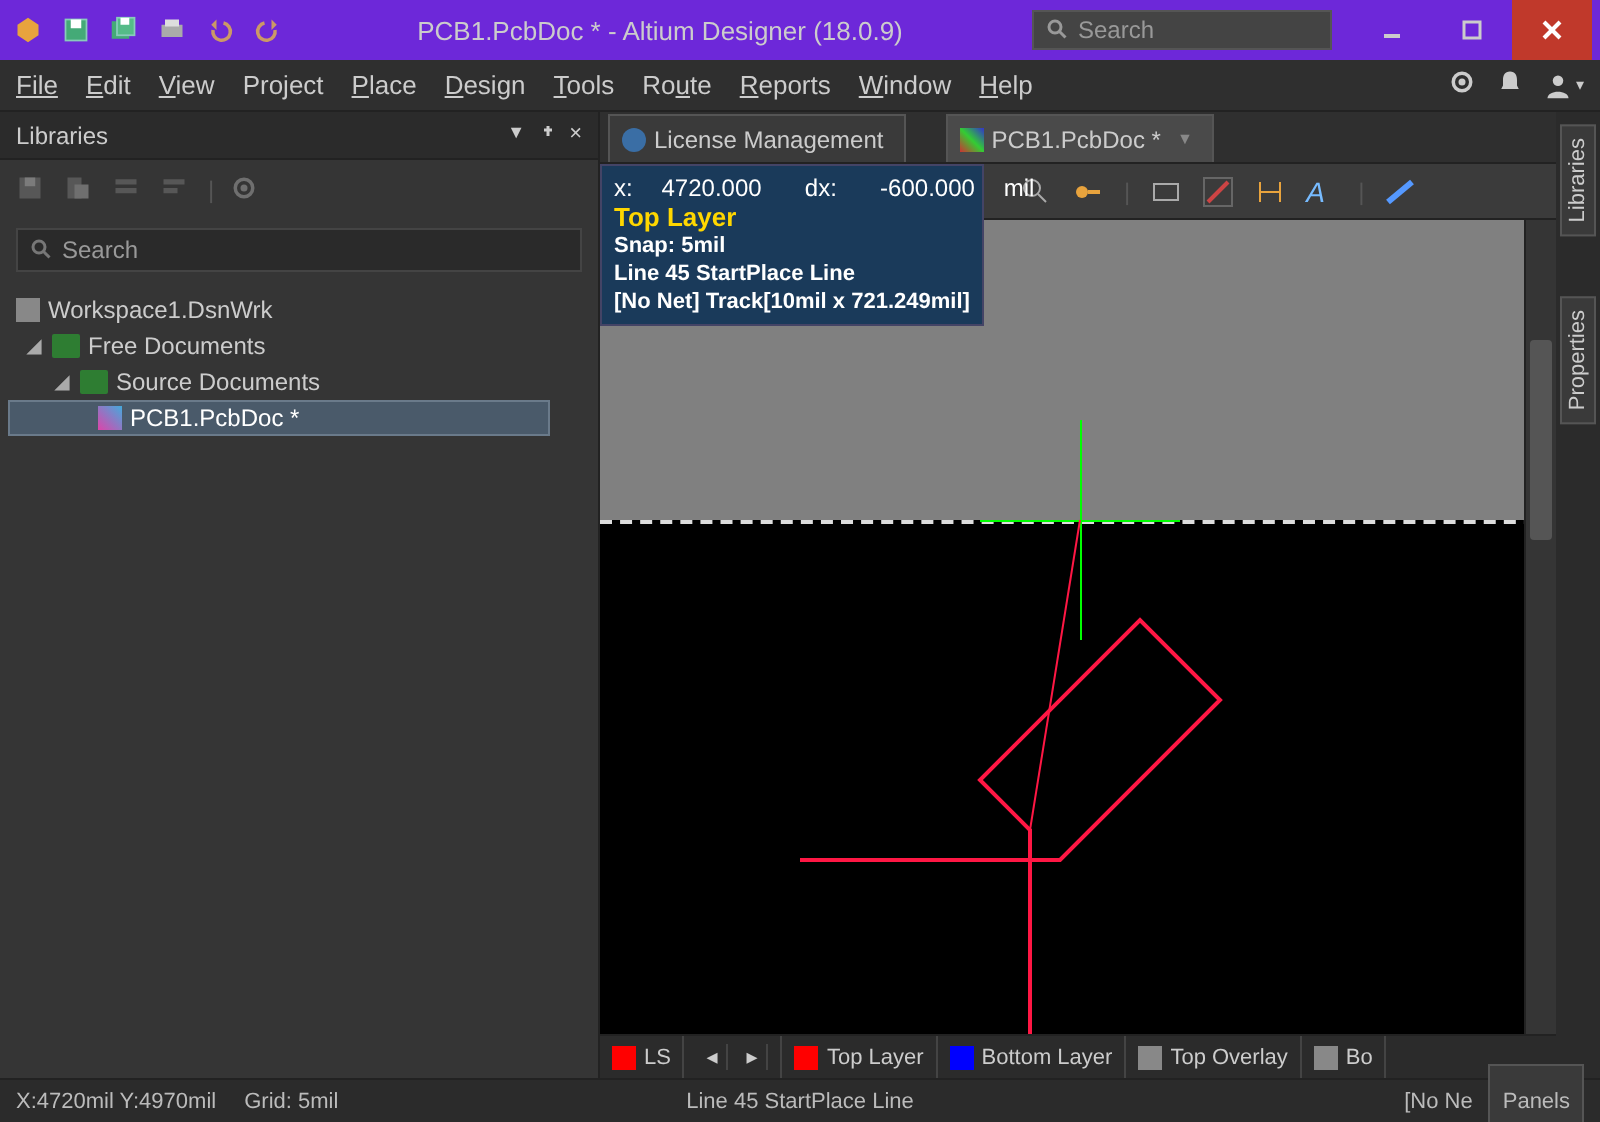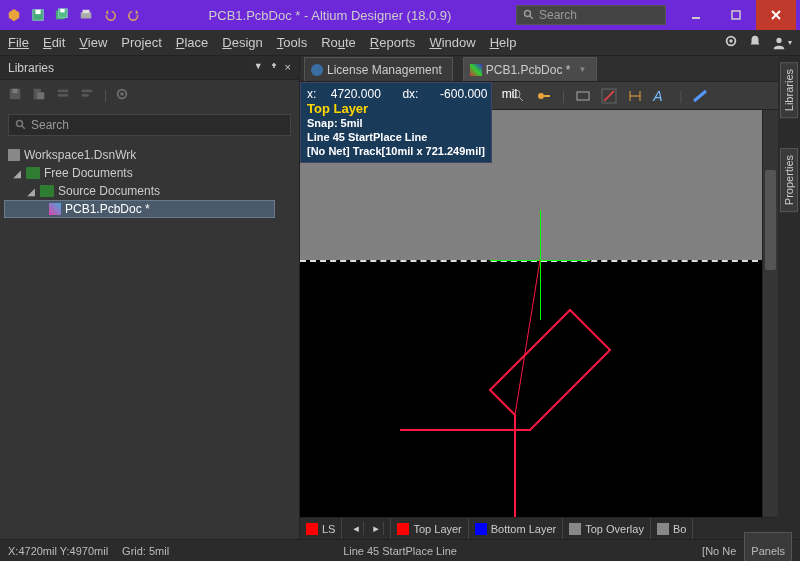--- a/index.html
+++ b/index.html
@@ -30,21 +30,21 @@
 .projects .tree { flex: 1; padding: 6px 4px; overflow: auto;}
 .tree-row { display: flex; align-items: center; height: 18px; padding-left: 4px; gap: 4px;}
 .tree-row .exp { width: 10px; text-align: center; color: #aaa; font-size: 10px;}
 .tree-row.sel { background: #4a5a6a; color: #fff; border:1px solid #6a7a8a; }
 .folder-icon { width: 14px; height: 12px; background: #2e7d32; display:inline-block; border-radius:1px; }
 .doc-icon { width: 12px; height: 12px; background: linear-gradient(45deg,#d4a,#4ad); display:inline-block; }
 .wrk-icon { width: 12px; height: 12px; background: #888; display:inline-block; }
 
 .center { flex: 1; display: flex; flex-direction: column; background: #3b3b3b; }
 .doc-tabs { height: 26px; display: flex; align-items: flex-end; background: #2f2f2f; border-bottom: 1px solid #222; padding-left: 4px;}
-.doc-tab { height: 24px; display: flex; align-items: center; gap: 4px; padding: 0 10px 0 6px; background: #3a3a3a; border: 1px solid #555; border-bottom: none; margin-right: 10px; font-size: 12px;}
+.doc-tab { height: 24px; display: flex; align-items: center; gap: 4px; padding: 0 10px 0 6px; background: #3a3a3a; border: 1px solid #555; border-bottom: none; margin-right: 20px; font-size: 12px;}
 .doc-tab.active { background: #4a4a4a; }
 .doc-tab .close { margin-left: 4px; color: #888; }
 .home-ic { width:12px; height:12px; background:#3a6ea5; border-radius:50%; display:inline-block;}
 .pcb-ic { width:12px; height:12px; background:linear-gradient(45deg,#c33,#3c3,#33c); display:inline-block;}
 
 .editor-toolbar { height: 28px; background: #3b3b3b; display: flex; align-items: center; border-bottom: 1px solid #222; position: relative;}
 .editor-toolbar .overlay-info { position: absolute; left: 0; top: 0; width: 192px; background: #1a3a5a; padding: 4px 6px; font-size: 11px; line-height: 14px; z-index: 5; border:1px solid #446;}
 .editor-toolbar .tools { margin-left: 210px; display: flex; gap: 10px; align-items: center;}
 .editor-toolbar .tools .t { width: 16px; height: 16px; }
 

